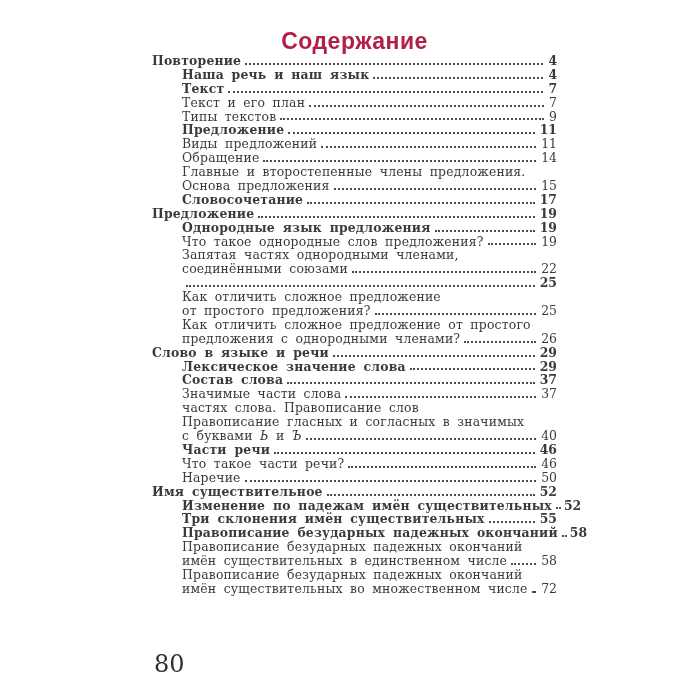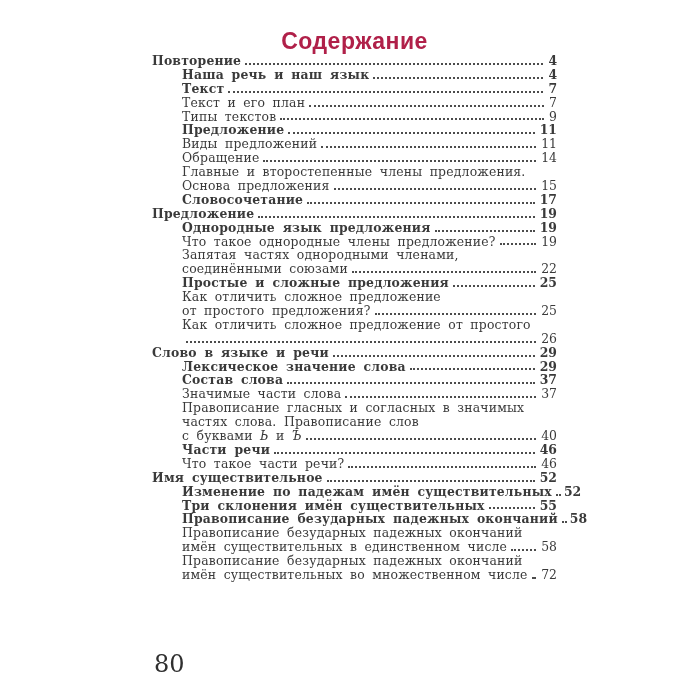--- a/index.html
+++ b/index.html
@@ -138,52 +138,52 @@
     <span class="label">Предложение</span>
     <span class="leader"></span>
     <span class="pagenum">19</span>
   </div>
       <div class="row lvl1 bold">
     <span class="label">Однородные язык предложения</span>
     <span class="leader"></span>
     <span class="pagenum">19</span>
   </div>
       <div class="row lvl1">
-    <span class="label">Что такое однородные члены предложение?</span>
+    <span class="label">Что такое однородные слов предложения?</span>
     <span class="leader"></span>
     <span class="pagenum">19</span>
   </div>
       <div class="row lvl1">
     <span class="label">Запятая частях однородными членами,</span>
 
   </div>
       <div class="row lvl1">
     <span class="label">соединёнными союзами</span>
     <span class="leader"></span>
     <span class="pagenum">22</span>
   </div>
       <div class="row lvl1 bold">
-    <span class="label">Простые и сложные предложения</span>
     <span class="leader"></span>
     <span class="pagenum">25</span>
   </div>
       <div class="row lvl1">
     <span class="label">Как отличить сложное предложение</span>
 
   </div>
       <div class="row lvl1">
     <span class="label">от простого предложения?</span>
     <span class="leader"></span>
     <span class="pagenum">25</span>
   </div>
       <div class="row lvl1">
     <span class="label">Как отличить сложное предложение от простого</span>
 
   </div>
       <div class="row lvl1">
+    <span class="label">предложения с однородными членами?</span>
     <span class="leader"></span>
     <span class="pagenum">26</span>
   </div>
       <div class="row lvl0 bold">
     <span class="label">Слово в языке и речи</span>
     <span class="leader"></span>
     <span class="pagenum">29</span>
   </div>
       <div class="row lvl1 bold">
     <span class="label">Лексическое значение слова</span>
@@ -194,41 +194,46 @@
     <span class="label">Состав слова</span>
     <span class="leader"></span>
     <span class="pagenum">37</span>
   </div>
       <div class="row lvl1">
     <span class="label">Значимые части слова</span>
     <span class="leader"></span>
     <span class="pagenum">37</span>
   </div>
       <div class="row lvl1">
+    <span class="label">частях слова. Правописание слов</span>
+
+  </div>
+      <div class="row lvl1">
     <span class="label">Правописание гласных и согласных в значимых</span>
 
   </div>
       <div class="row lvl1">
-    <span class="label">частях слова. Правописание слов</span>
-
-  </div>
-      <div class="row lvl1">
     <span class="label"><span>с буквами </span><span class="it">Ь</span><span> и </span><span class="it">Ъ</span></span>
     <span class="leader"></span>
     <span class="pagenum">40</span>
   </div>
       <div class="row lvl1 bold">
     <span class="label">Части речи</span>
     <span class="leader"></span>
     <span class="pagenum">46</span>
   </div>
       <div class="row lvl1">
     <span class="label">Что такое части речи?</span>
     <span class="leader"></span>
     <span class="pagenum">46</span>
+  </div>
+      <div class="row lvl1">
+    <span class="label">Наречие</span>
+    <span class="leader"></span>
+    <span class="pagenum">50</span>
   </div>
       <div class="row lvl0 bold">
     <span class="label">Имя существительное</span>
     <span class="leader"></span>
     <span class="pagenum">52</span>
   </div>
       <div class="row lvl1 bold">
     <span class="label">Изменение по падежам имён существительных</span>
     <span class="leader"></span>
     <span class="pagenum">52</span>

